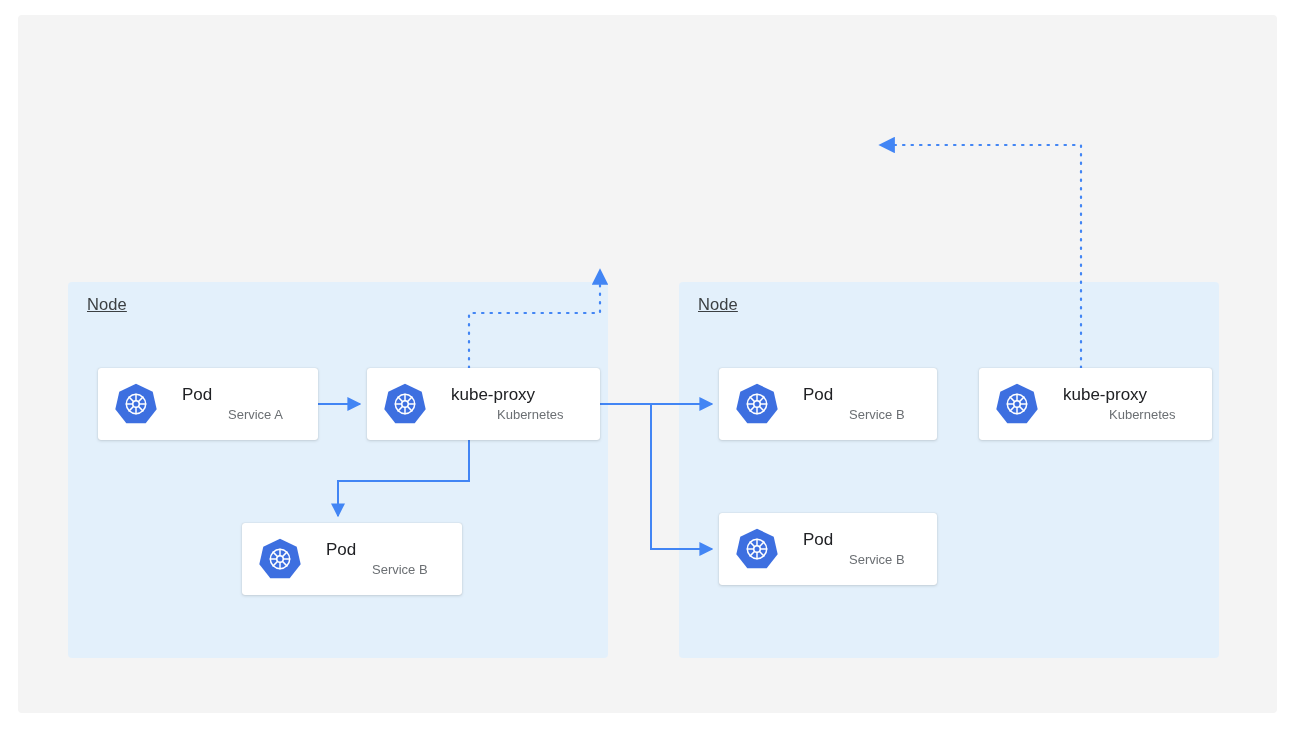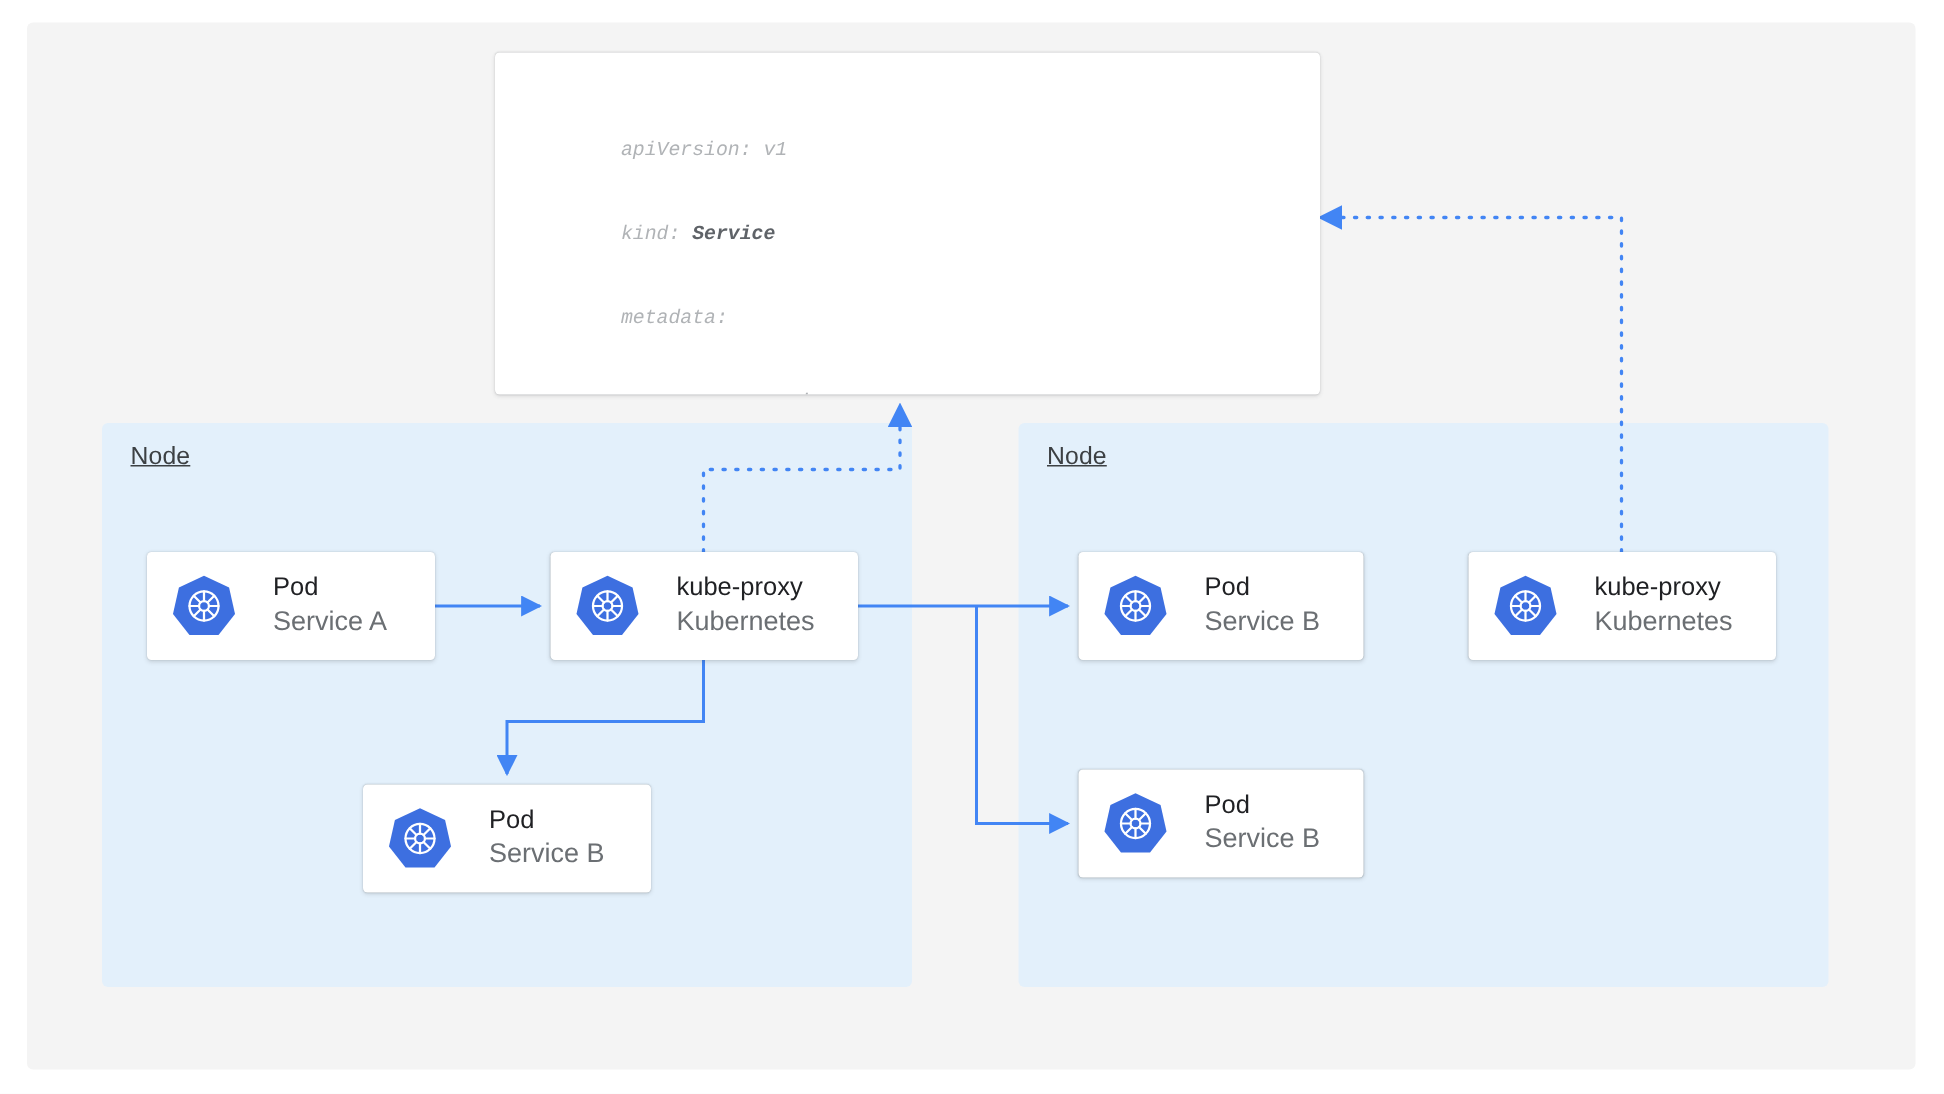--- a/index.html
+++ b/index.html
@@ -77,20 +77,21 @@
   .yaml-line b { font-weight: bold; color: #5f6368; font-style: italic; }
 
   
   .card {
     position: absolute;
     background: #ffffff;
     border-radius: 3px;
     box-shadow: 0 1px 3px rgba(60,64,67,0.18), 0 0 1px rgba(60,64,67,0.25);
     display: flex;
     align-items: center;
+    padding-left: 28px;
   }
   .card .k8s-icon {
     position: absolute;
     left: 16px;
     top: 50%;
     transform: translateY(-50%);
     width: 44px;
     height: 44px;
     flex: none;
   }
@@ -100,23 +101,24 @@
     top: 50%;
     transform: translateY(-50%);
     line-height: 1.32;
   }
   .card .card-title {
     font-size: 17px;
     color: #202124;
     white-space: nowrap;
   }
   .card .card-sub {
-    font-size: 18px;
+    font-size: 13px;
     color: #6b6f73;
     white-space: nowrap;
+    margin-left: 46px;
   }
 
   
   .card.pod-a      { left: 98px;  top: 368px; width: 192px; height: 72px; }
   .card.proxy-l    { left: 367px; top: 368px; width: 205px; height: 72px; }
   .card.pod-b-l    { left: 242px; top: 523px; width: 192px; height: 72px; }
   .card.pod-b-r1   { left: 719px; top: 368px; width: 190px; height: 72px; }
   .card.pod-b-r2   { left: 719px; top: 513px; width: 190px; height: 72px; }
   .card.proxy-r    { left: 979px; top: 368px; width: 205px; height: 72px; }
 
@@ -175,35 +177,20 @@
 
     <g>
       <path d="M 469 368 L 469 313 L 600 313 L 600 270" stroke="#4285f4" stroke-width="2.2" fill="none" stroke-dasharray="1.5 7" stroke-linecap="round" marker-end="url(#arrow-dot)"></path>
     </g>
 
     <g>
       <path d="M 1081 368 L 1081 145 L 880 145" stroke="#4285f4" stroke-width="2.2" fill="none" stroke-dasharray="1.5 7" stroke-linecap="round" marker-end="url(#arrow-dot)"></path>
     </g>
   </svg>
 
-  <div class="yaml-card">
-    <div class="yaml-body">
-      <div class="yaml-line">apiVersion: v1</div>
-      <div class="yaml-line"><span>kind: </span><b>Service</b></div>
-      <div class="yaml-line">metadata:</div>
-      <div class="yaml-line">  name: my-service</div>
-      
-      
-      
-      
-      
-      
-      
-    </div>
-  </div>
 
   <div class="card pod-a">
     <span class="k8s-icon">
       <svg viewBox="0 0 100 100" width="44" height="44" xmlns="http://www.w3.org/2000/svg">
         <path d="M50 4 L88 22 L97 62 L72 94 L28 94 L3 62 L12 22 Z" fill="#3d6fe0"></path>
         <g fill="none" stroke="#ffffff" stroke-width="3.4" stroke-linecap="round">
           <circle cx="50" cy="50" r="22"></circle>
           <circle cx="50" cy="50" r="7.5"></circle>
           <path d="M50 28 L50 42.5"></path>
             <path d="M50 57.5 L50 72"></path>

